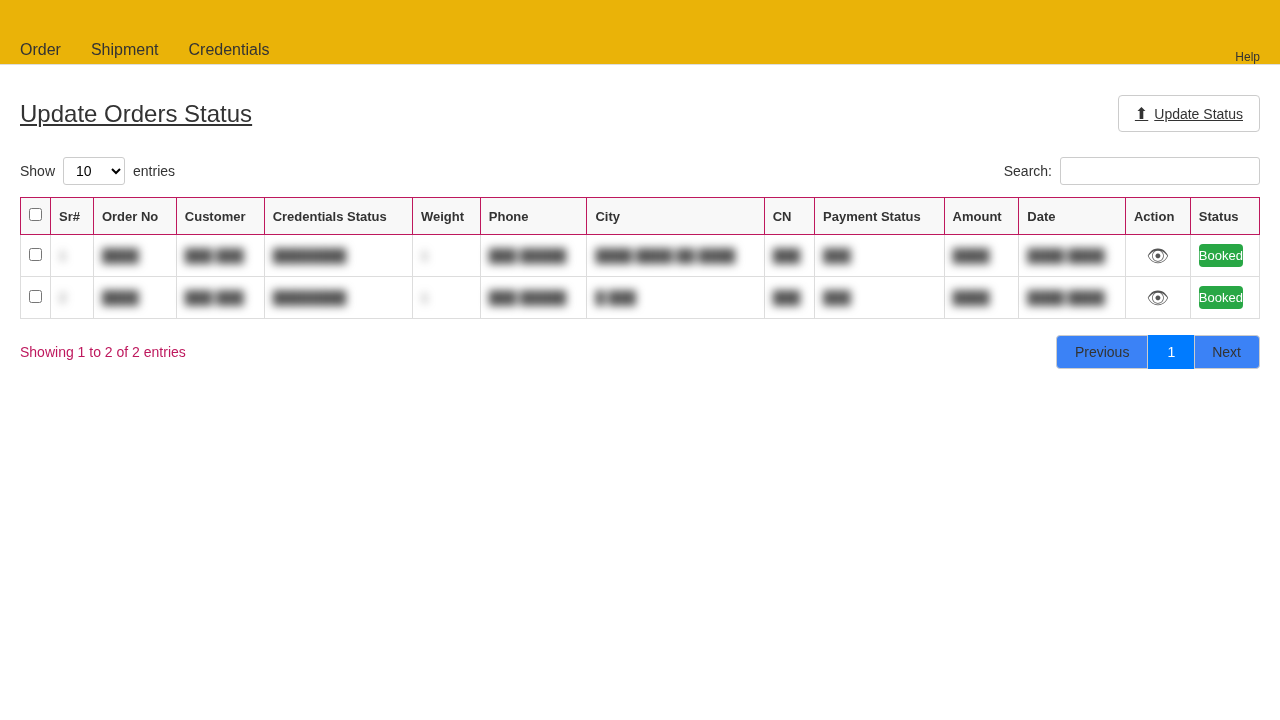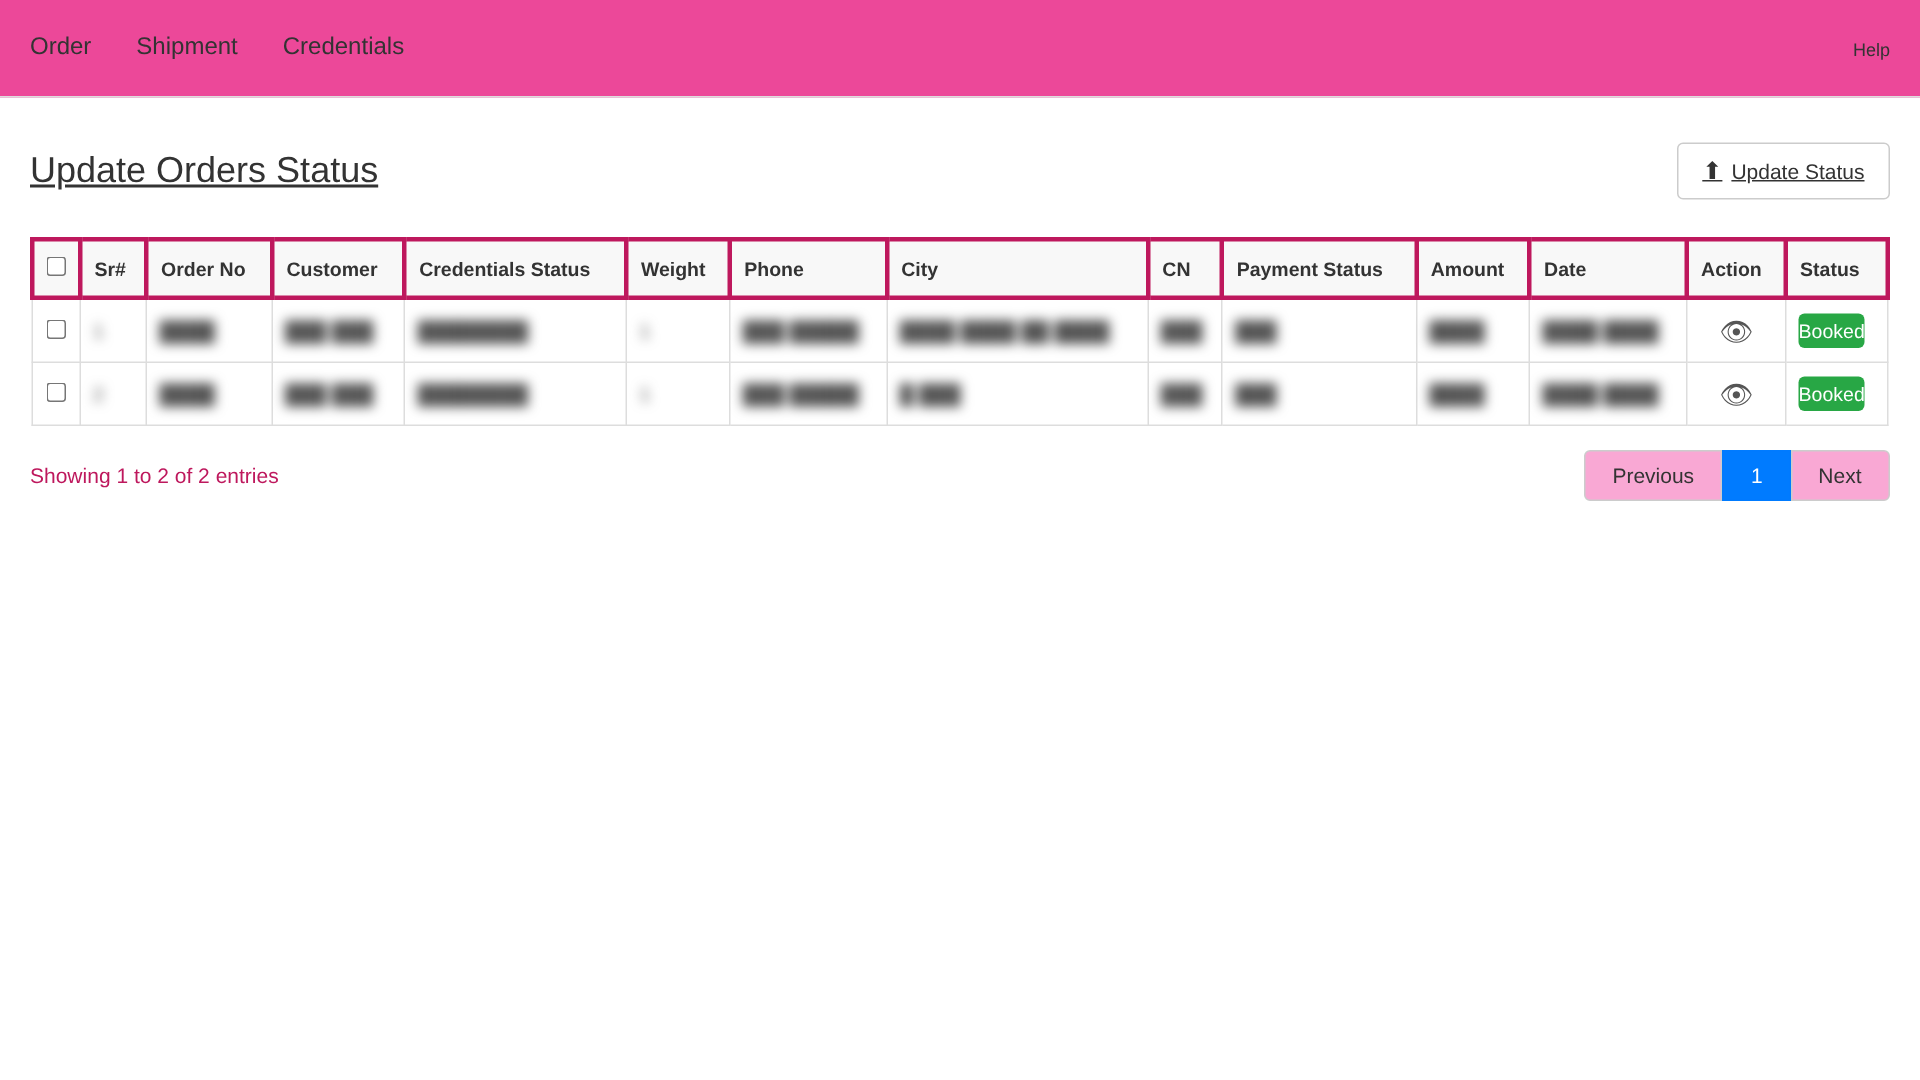--- a/index.html
+++ b/index.html
@@ -1,25 +1,25 @@
 <!DOCTYPE html>
 <html><head>
   <meta charset="utf-8">
   <style>
     * { box-sizing: border-box; margin: 0; padding: 0; }
     body { font-family: Arial, sans-serif; font-size: 14px; color: #333; background: #fff; }
 
     
     .navbar {
       display: flex;
-      align-items: center;
+      align-items: flex-end;
       padding: 0 20px;
       height: 65px;
       border-bottom: 1px solid #ddd;
-      background: #ec4899;
+      background: #eab308;
     }
     .nav-links { display: flex; gap: 30px; }
     .nav-link {
       font-size: 16px;
       color: #333;
       text-decoration: none;
       cursor: pointer;
       padding: 5px 0;
     }
     .navbar-right { margin-left: auto; }
@@ -76,21 +76,21 @@
     }
 
     
     .data-table {
       width: 100%;
       border-collapse: collapse;
       font-size: 13px;
     }
     .data-table th {
       background: #f8f8f8;
-      border: 3px solid #be185d;
+      border: 1px solid #be185d;
       padding: 10px 8px;
       text-align: left;
       font-weight: 600;
       color: #333;
       white-space: nowrap;
     }
     .data-table td {
       border: 1px solid #ddd;
       padding: 9px 8px;
       color: #555;
@@ -130,21 +130,21 @@
       display: flex;
       align-items: center;
       justify-content: space-between;
       margin-top: 16px;
     }
     .pagination-info { font-size: 14px; color: #be185d; }
     .pagination-buttons { display: flex; gap: 0; }
     .page-btn {
       padding: 8px 18px;
       border: 1px solid #ccc;
-      background: #f9a8d4;
+      background: #3b82f6;
       cursor: pointer;
       font-size: 14px;
       color: #333;
     }
     .page-btn.active {
       background: #007bff;
       color: #fff;
       border-color: #007bff;
     }
     .page-btn:first-child { border-radius: 4px 0 0 4px; }
@@ -167,20 +167,36 @@
 <div class="main-content">
 
   <div class="page-header">
     <h1 class="page-title">Update Orders Status</h1>
     <button class="update-status-btn">
       <span style="font-size:16px;">⬆</span>
       <span>Update Status</span>
     </button>
   </div>
 
+  <div class="table-controls">
+    <div class="show-entries">
+      <span>Show</span>
+      <select class="entries-select">
+        <option>10</option>
+        <option>25</option>
+        <option>50</option>
+        <option>100</option>
+      </select>
+      <span>entries</span>
+    </div>
+    <div class="search-box">
+      <label>Search:</label>
+      <input class="search-input" type="text" style="">
+    </div>
+  </div>
 
   <table class="data-table">
     <thead>
       <tr>
         <th class="checkbox-col">
           <input type="checkbox" style="">
         </th>
         <th>Sr#</th>
         <th>Order No</th>
         <th>Customer</th>

